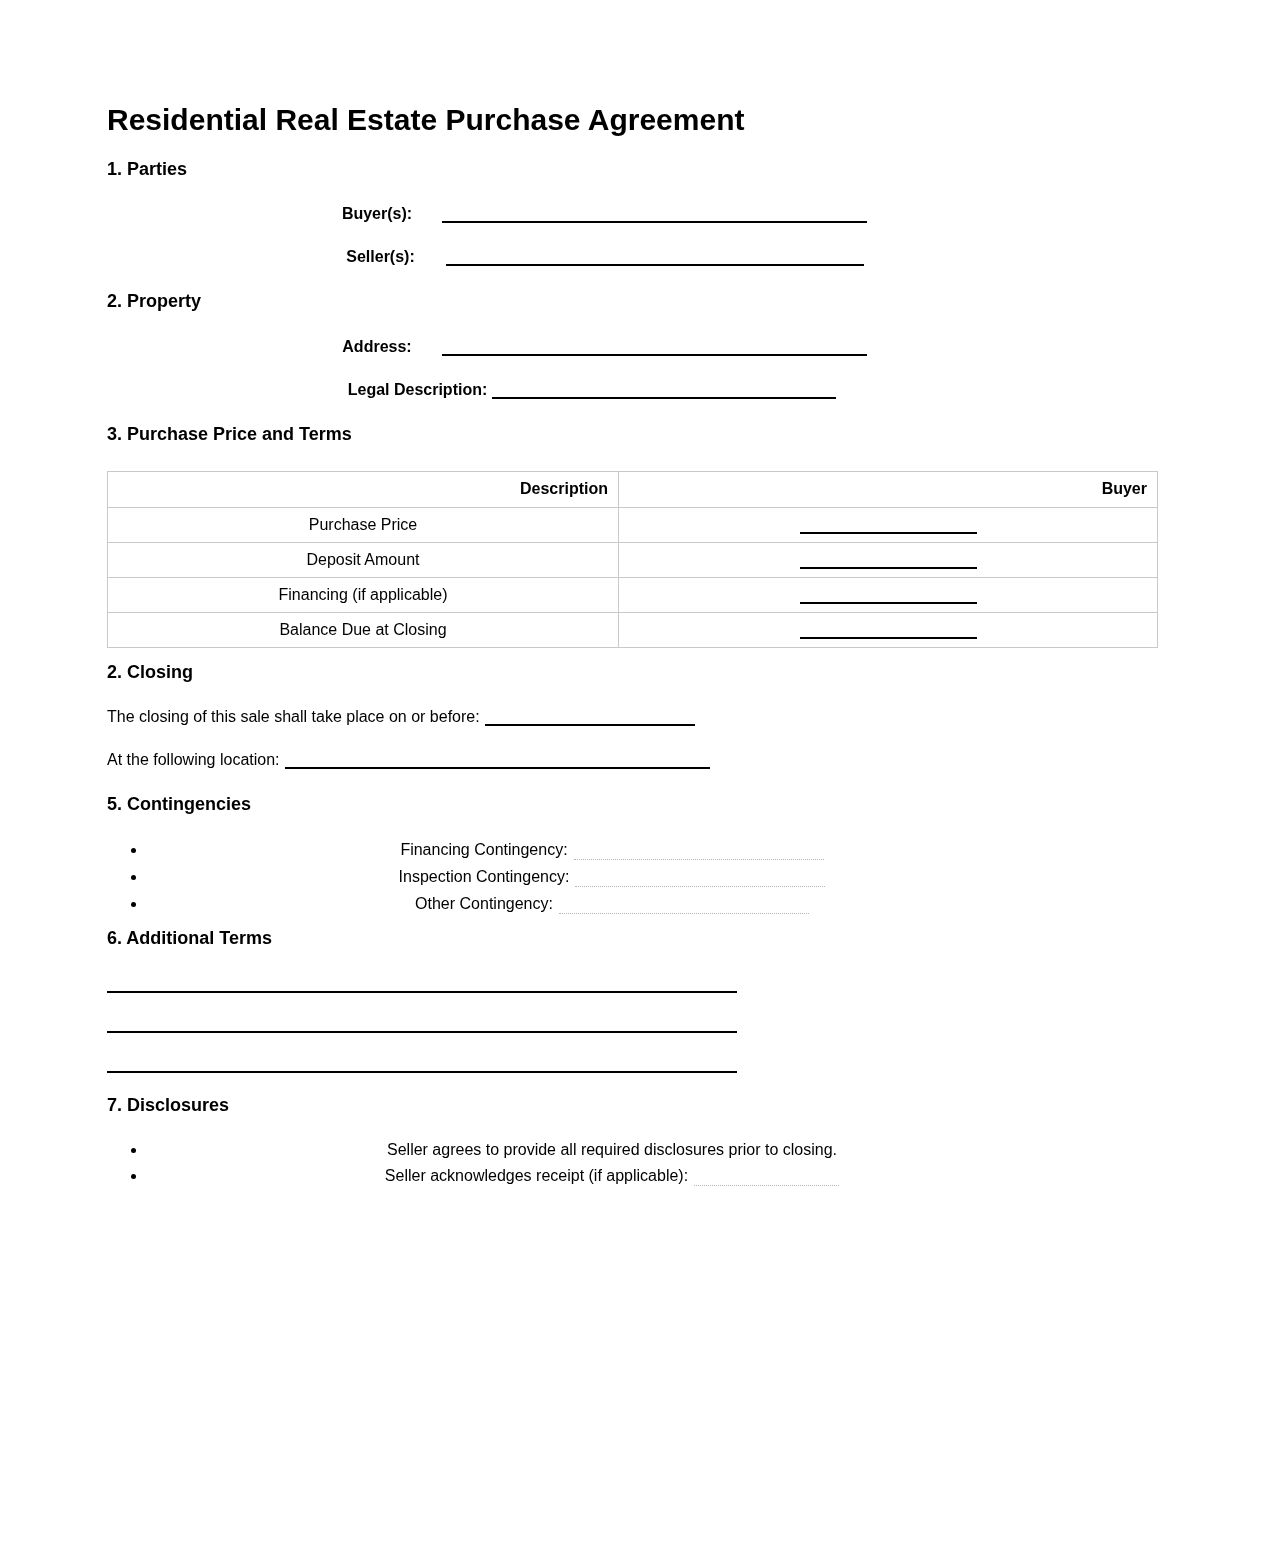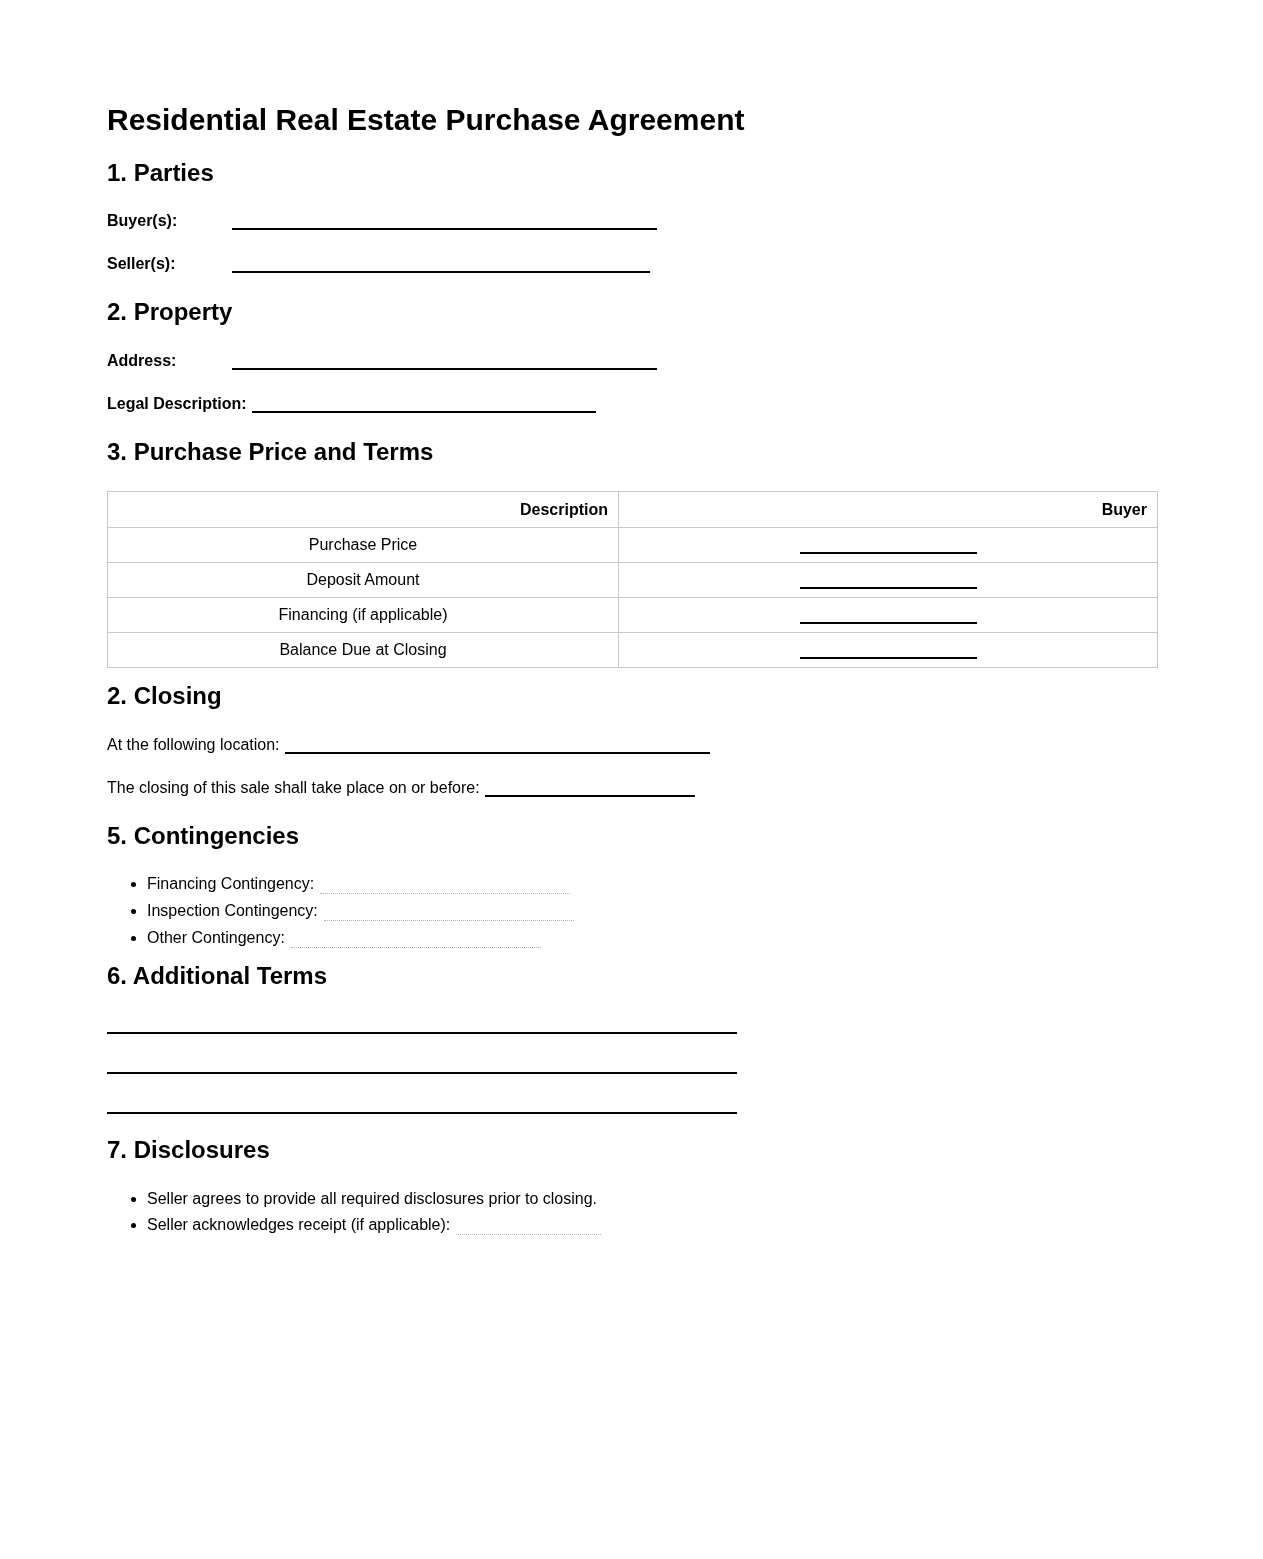--- a/index.html
+++ b/index.html
@@ -14,26 +14,26 @@
     font-size:16px;
     overflow:hidden;
   }
   h1.doc-title{
     font-size:30px;
     line-height:1.15;
     font-weight:bold;
     margin:0 0 21px 0;
   }
   h2.sec-heading{
-    font-size:24px;
+    font-size:18px;
     line-height:1.15;
     font-weight:bold;
     margin:14px 0 26px 0;
   }
-  p.field{margin:16px 0 25px 0;line-height:17px;}
+  p.field{margin:16px 0 25px 0;line-height:17px;text-align:center;}
   p.text{margin:0 0 25px 0;line-height:17px;}
   .flabel{display:inline-block;min-width:120px;font-weight:bold;}
   .uline{
     display:inline-block;
     height:12px;
     border-bottom:2px solid #000000;
     margin-left:5px;
     vertical-align:-4px;
   }
   .dotline{
@@ -53,21 +53,21 @@
   table.terms th, table.terms td{
     border:1px solid #c9c9c9;
     font-size:16px;
     padding:0 10px;
   }
   table.terms th{font-weight:bold;text-align:right;height:35px;}
   table.terms td{height:34px;text-align:center;}
   table.terms td .uline{margin-left:0;}
   col.desc-col{width:511px;}
   ul.blist{margin:20px 0 0 0;padding:0 0 0 40px;}
-  ul.blist li{margin:0 0 8px 0;line-height:18px;}
+  ul.blist li{margin:0 0 8px 0;line-height:18px;text-align:center;}
   .blank-para{
     width:630px;
     height:16px;
     border-bottom:2px solid #000000;
     margin:0 0 22px 0;
   }
   .blank-para.first{margin-top:24px;}
 </style>
 </head>
 <body>
@@ -119,24 +119,24 @@
       </tr>
       <tr>
         <td>Balance Due at Closing</td>
         <td><span class="uline w177"></span></td>
       </tr>
     </tbody>
   </table>
 
   <h2 class="sec-heading">2. Closing</h2>
   <p class="text">
-    <span>At the following location:</span><span class="uline w425"></span>
+    <span>The closing of this sale shall take place on or before:</span><span class="uline w210"></span>
   </p>
   <p class="text">
-    <span>The closing of this sale shall take place on or before:</span><span class="uline w210"></span>
+    <span>At the following location:</span><span class="uline w425"></span>
   </p>
 
   <h2 class="sec-heading">5. Contingencies</h2>
   <ul class="blist">
     <li>
       <span>Financing Contingency:</span><span class="dotline w250"></span>
     </li>
     <li>
       <span>Inspection Contingency:</span><span class="dotline w250"></span>
     </li>

